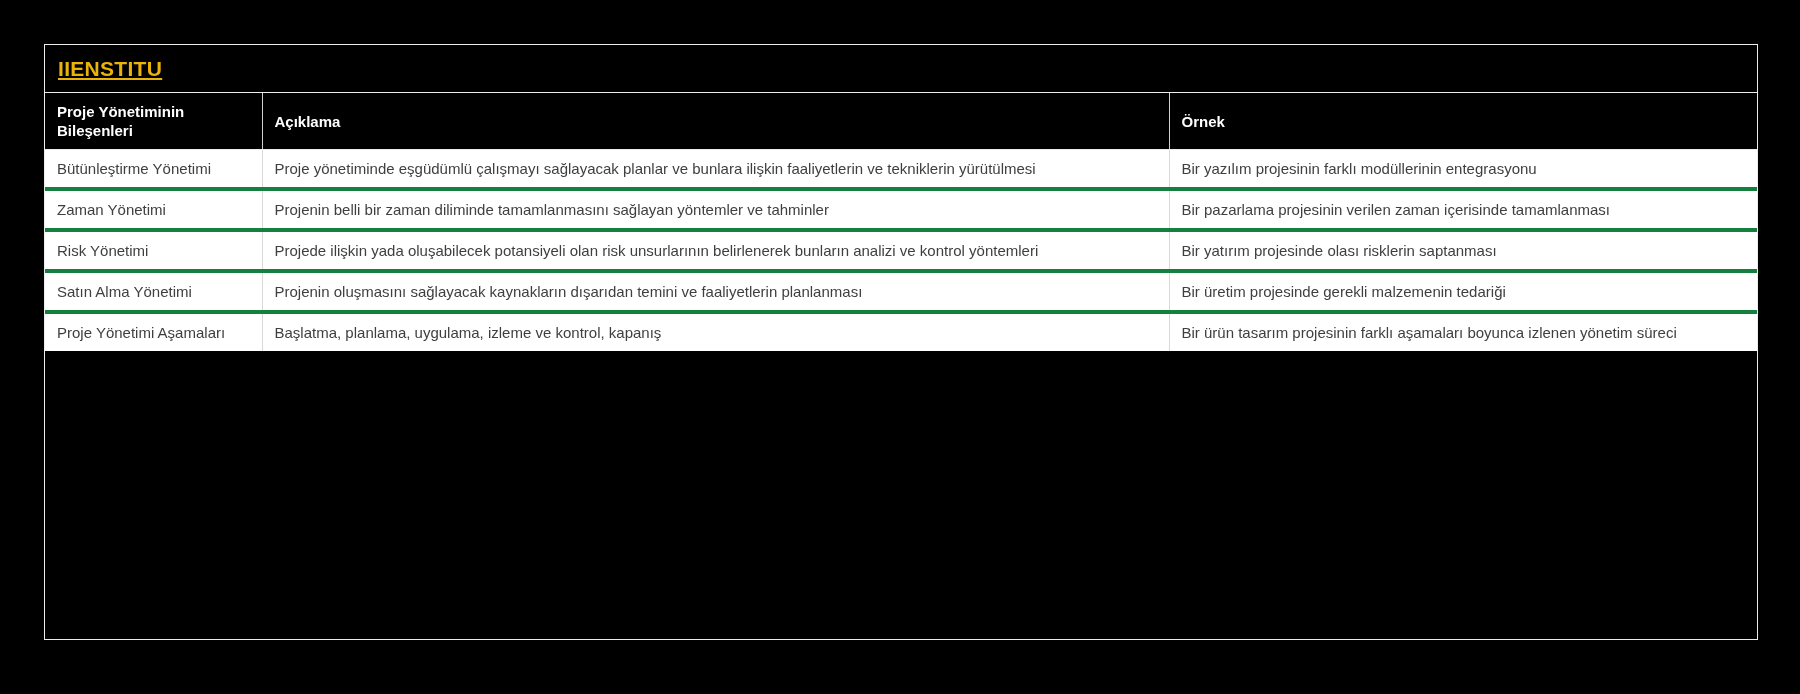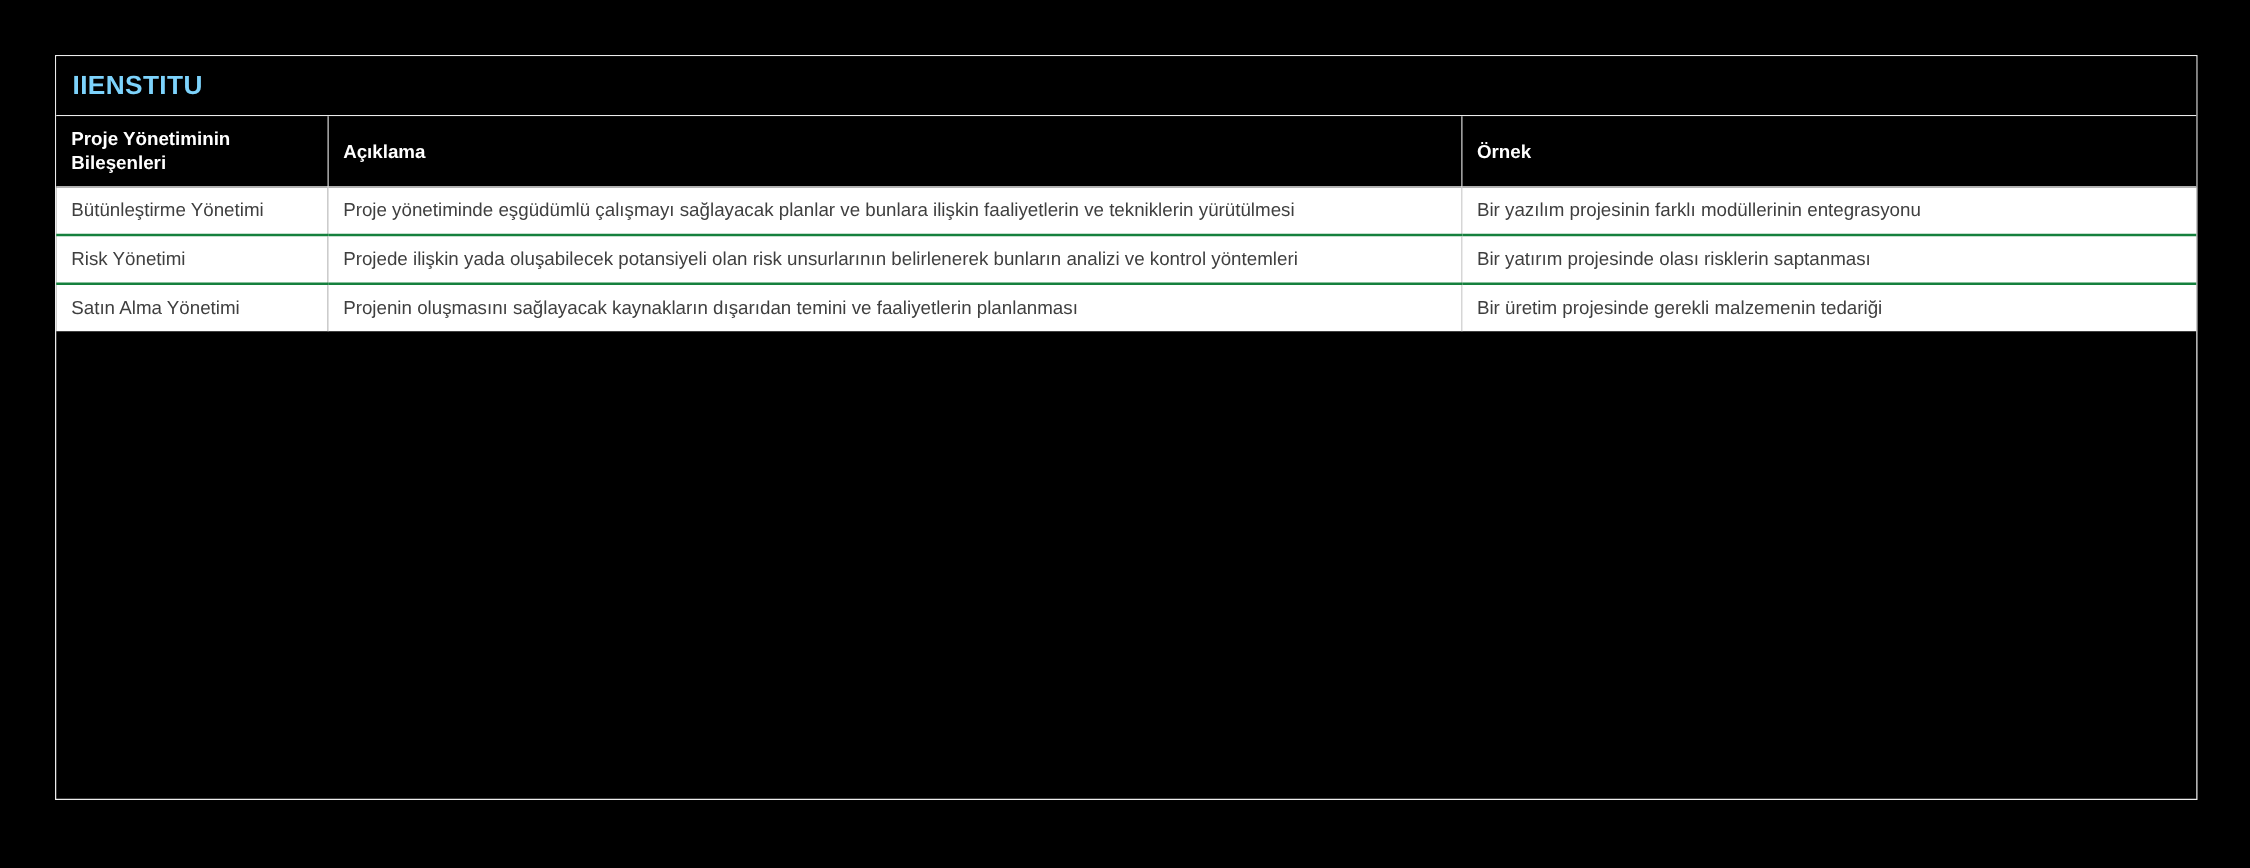--- a/index.html
+++ b/index.html
@@ -18,24 +18,25 @@
   }
   .title-bar {
     height: 48px;
     display: flex;
     align-items: center;
     padding-left: 13px;
     border-bottom: 1px solid #ececec;
     background: #000000;
   }
   .title-bar h1 {
-    color: #7dd3fc;
+    color: #eab308;
     font-size: 21px;
     font-weight: bold;
     letter-spacing: 0.3px;
+    text-decoration: underline;
   }
   table {
     width: 100%;
     border-collapse: collapse;
     table-layout: fixed;
   }
   col.c1 { width: 217px; }
   col.c2 { width: 907px; }
   col.c3 { width: 588px; }
   thead th {
@@ -54,21 +55,21 @@
   thead th:last-child { border-right: none; }
   tbody td {
     background: #ffffff;
     color: #3f3f3f;
     font-size: 15px;
     line-height: 19px;
     vertical-align: middle;
     padding: 9px 12px;
     height: 37px;
     border-right: 1px solid #d8d8d8;
-    border-bottom: 2px solid #15803d;
+    border-bottom: 4px solid #15803d;
   }
   tbody td:last-child { border-right: none; }
   tbody tr:last-child td { border-bottom: none; }
 </style>
 </head>
 <body>
 
 <div class="card">
   <div class="title-bar">
     <h1>IIENSTITU</h1>
@@ -87,24 +88,34 @@
         <th>Örnek</th>
       </tr>
     </thead>
     <tbody>
         <tr>
     <td>Bütünleştirme Yönetimi</td>
     <td>Proje yönetiminde eşgüdümlü çalışmayı sağlayacak planlar ve bunlara ilişkin faaliyetlerin ve tekniklerin yürütülmesi</td>
     <td>Bir yazılım projesinin farklı modüllerinin entegrasyonu</td>
   </tr>
         <tr>
+    <td>Zaman Yönetimi</td>
+    <td>Projenin belli bir zaman diliminde tamamlanmasını sağlayan yöntemler ve tahminler</td>
+    <td>Bir pazarlama projesinin verilen zaman içerisinde tamamlanması</td>
+  </tr>
+        <tr>
     <td>Risk Yönetimi</td>
     <td>Projede ilişkin yada oluşabilecek potansiyeli olan risk unsurlarının belirlenerek bunların analizi ve kontrol yöntemleri</td>
     <td>Bir yatırım projesinde olası risklerin saptanması</td>
   </tr>
         <tr>
     <td>Satın Alma Yönetimi</td>
     <td>Projenin oluşmasını sağlayacak kaynakların dışarıdan temini ve faaliyetlerin planlanması</td>
     <td>Bir üretim projesinde gerekli malzemenin tedariği</td>
   </tr>
+        <tr>
+    <td>Proje Yönetimi Aşamaları</td>
+    <td>Başlatma, planlama, uygulama, izleme ve kontrol, kapanış</td>
+    <td>Bir ürün tasarım projesinin farklı aşamaları boyunca izlenen yönetim süreci</td>
+  </tr>
       </tbody>
   </table>
 </div>
 
 </body></html>

